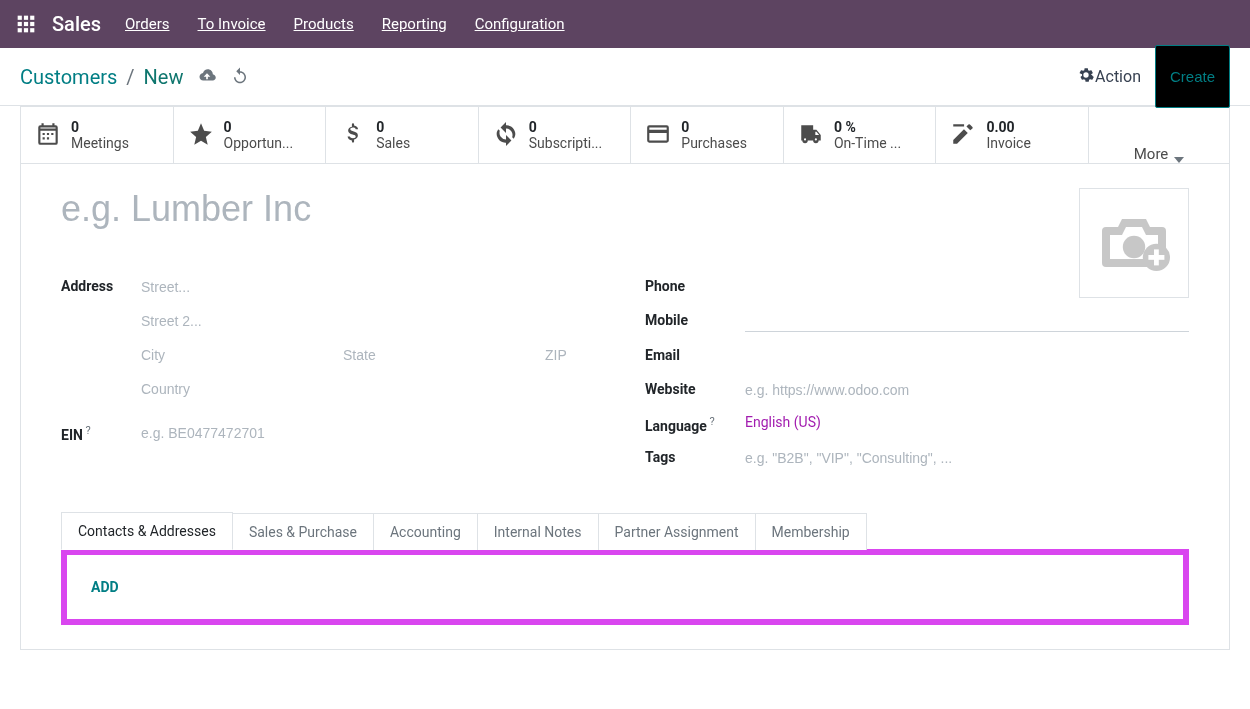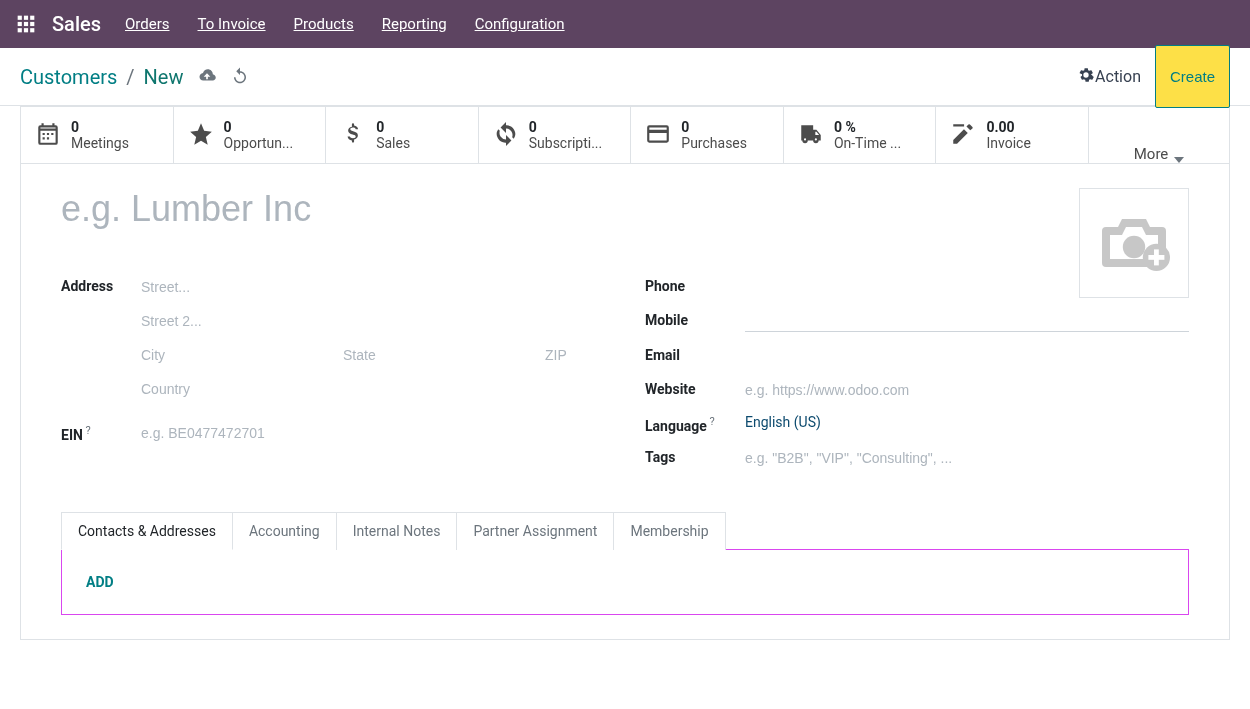--- a/index.html
+++ b/index.html
@@ -13,21 +13,21 @@
 .nav-item { color: #fff; cursor: pointer; font-size: 15px; }
 
 .breadcrumb-bar { height: 58px; border-bottom: 1px solid #dee2e6; display: flex; align-items: center; padding: 0 20px; justify-content: space-between; }
 .breadcrumb-left { display: flex; align-items: center; gap: 14px; }
 .breadcrumb { font-size: 20px; color: #017e84; }
 .breadcrumb .sep { color: #6c757d; margin: 0 4px; }
 .breadcrumb .current { color: #0f766e; }
 .bc-icon { color: #6c757d; cursor: pointer; }
 .breadcrumb-right { display: flex; align-items: center; gap: 14px; }
 .action-btn { display: flex; gap: 1px; color: #374151; cursor: pointer; font-size: 16px; }
-.create-btn { border: 1px solid #017e84; color: #017e84; background: #fde047; padding: 22px 14px; font-size: 15px; cursor: pointer; border-radius: 2px; }
+.create-btn { border: 1px solid #017e84; color: #017e84; background: #000000; padding: 22px 14px; font-size: 15px; cursor: pointer; border-radius: 2px; }
 
 .content { padding: 0 20px 20px; }
 
 .stat-row { display: flex; border: 1px solid #dee2e6; background: #fff; }
 .stat-btn { flex: 1; display: flex; align-items: center; gap: 10px; padding: 12px 14px; border-right: 1px solid #dee2e6; cursor: pointer; min-width: 0; }
 .stat-btn:last-child { border-right: none; }
 .stat-icon { color: #4c4c4c; flex-shrink: 0; }
 .stat-text { display: flex; flex-direction: column; min-width: 0; overflow: hidden; }
 .stat-value { font-weight: 700; color: #212529; font-size: 14px; }
 .stat-label { color: #4c4c4c; font-size: 14px; white-space: nowrap; overflow: hidden; text-overflow: ellipsis; }
@@ -52,26 +52,26 @@
 .frow { display: flex; margin-bottom: 14px; }
 .flabel { width: 80px; flex-shrink: 0; font-weight: 700; font-size: 14px; padding-top: 1px; }
 .flabel2 { width: 100px; flex-shrink: 0; font-weight: 700; font-size: 14px; padding-top: 1px; }
 .help-q { font-weight: 400; color: #6c757d; font-size: 11px; vertical-align: super; }
 .finput-area { flex: 1; }
 .finput { border: none; outline: none; width: 100%; font-size: 14px; color: #212529; padding: 2px 0; }
 .finput::placeholder { color: #adb5bd; }
 .addr-row { display: flex; gap: 10px; }
 .addr-row .finput { flex: 1; }
 .finput-line { border-bottom: 1px solid #ced4da; }
-.fvalue { font-size: 14px; color: #0c4a6e; }
-
-.tabs { display: flex; margin-top: 30px; }
+.fvalue { font-size: 14px; color: #a21caf; }
+
+.tabs { display: flex; margin-top: 30px; align-items: flex-end; }
 .tab { padding: 10px 16px; border: 1px solid #dee2e6; border-bottom: none; margin-right: -1px; cursor: pointer; color: #6c757d; background: #fff; font-size: 14px; }
 .tab.active { color: #212529; border-bottom: 1px solid #fff; position: relative; z-index: 1; }
-.tab-content { border: 1px solid #d946ef; margin-top: -1px; padding: 24px; }
+.tab-content { border: 6px solid #d946ef; margin-top: -1px; padding: 24px; }
 .add-btn { color: #017e84; font-weight: 700; font-size: 14px; cursor: pointer; }
 </style>
 </head>
 <body>
 
 <div class="topbar">
   <span class="apps-icon">
     <svg viewBox="0 0 24 24" width="20" height="20">
         <rect x="2" y="2" width="5" height="5"></rect>
         <rect x="9.5" y="2" width="5" height="5"></rect>
@@ -254,20 +254,21 @@
         </div>
         <div class="frow">
           <span class="flabel2">Tags</span>
           <div class="finput-area"><input class="finput" placeholder="e.g. &quot;B2B&quot;, &quot;VIP&quot;, &quot;Consulting&quot;, ..." style=""></div>
         </div>
       </div>
     </div>
 
     <div class="tabs">
       <div class="tab active">Contacts &amp; Addresses</div>
+      <div class="tab">Sales &amp; Purchase</div>
       <div class="tab">Accounting</div>
       <div class="tab">Internal Notes</div>
       <div class="tab">Partner Assignment</div>
       <div class="tab">Membership</div>
     </div>
     <div class="tab-content">
       <span class="add-btn">ADD</span>
     </div>
   </div>
 </div>

